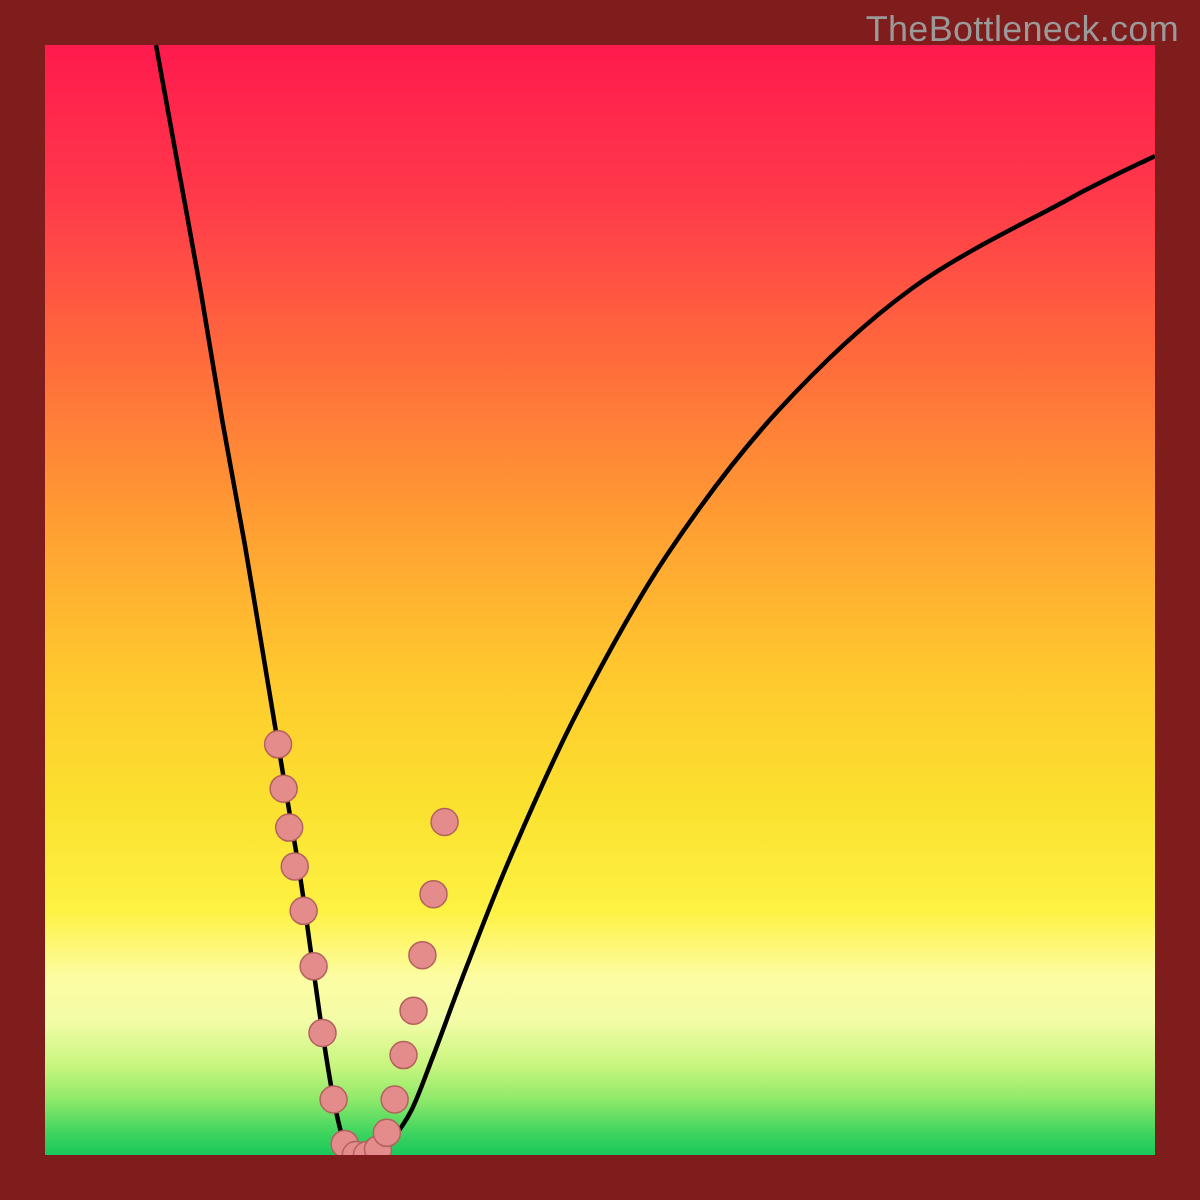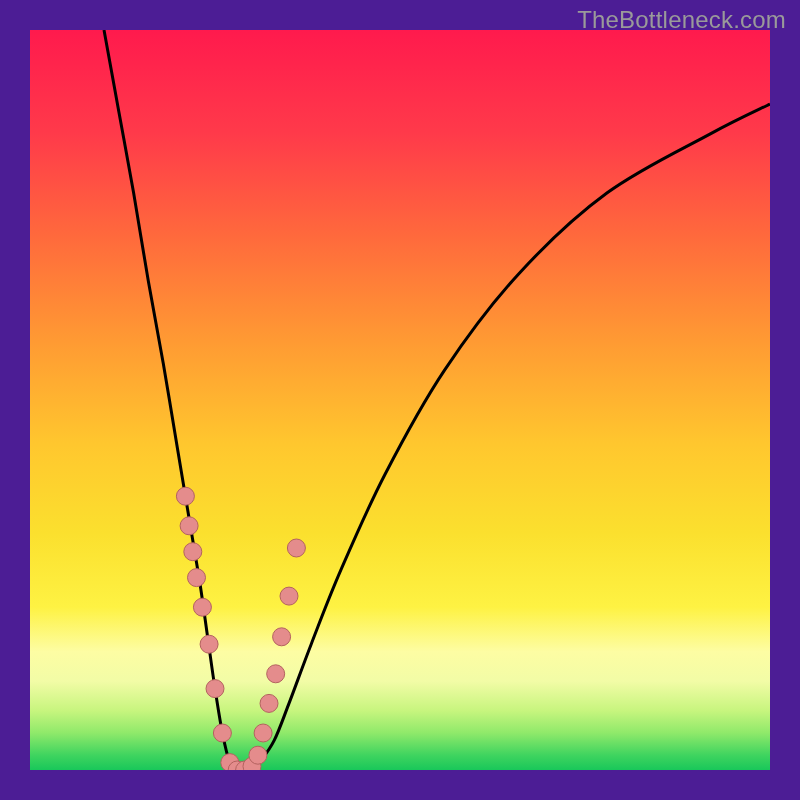--- a/index.html
+++ b/index.html
@@ -8,21 +8,21 @@
     width: 800px;
     height: 800px;
     overflow: hidden;
     background: #000;
     font-family: Arial, Helvetica, sans-serif;
   }
   .outer {
     position: relative;
     width: 800px;
     height: 800px;
-    background: #4c1d95;
+    background: #7f1d1d;
   }
   .plot-area {
     position: absolute;
     left: 30px;
     top: 30px;
     width: 740px;
     height: 740px;
   }
   .gradient-bg {
     position: absolute;

